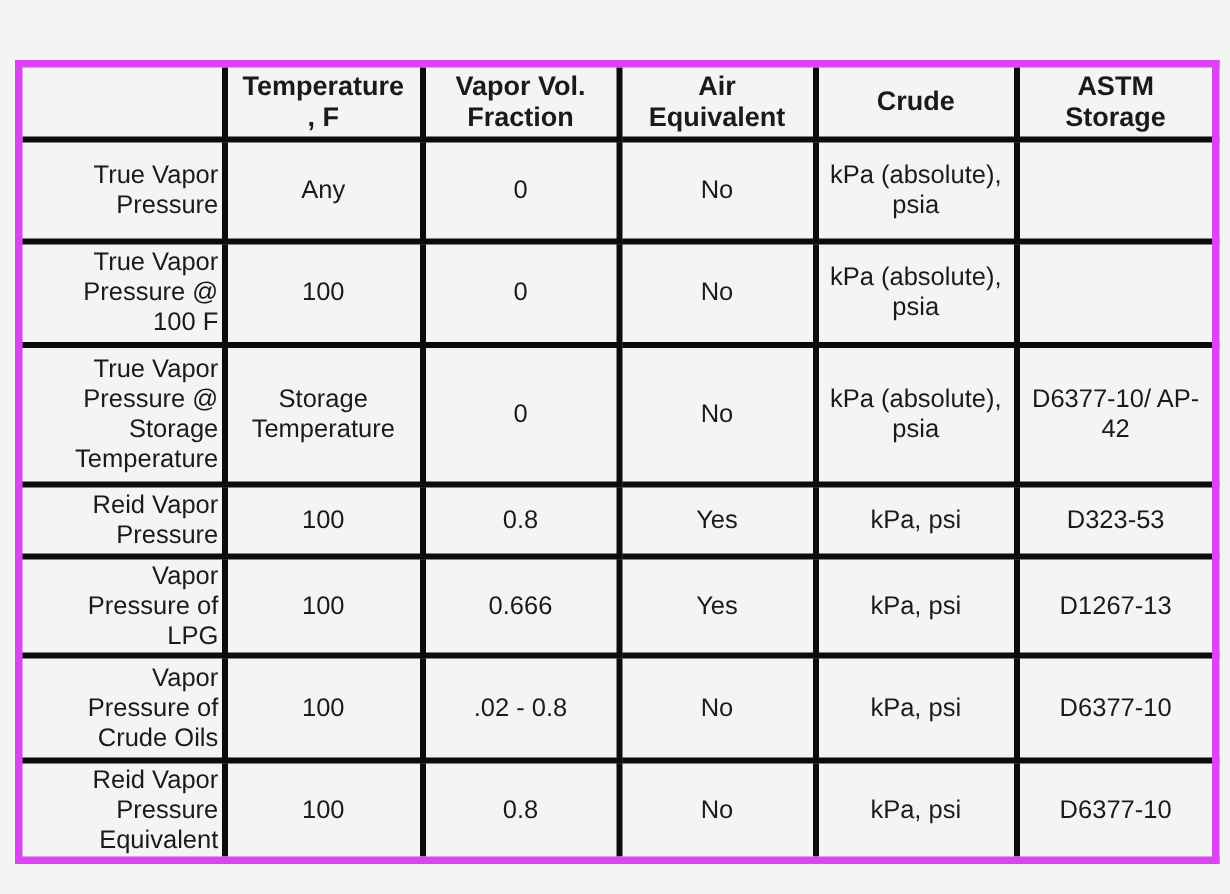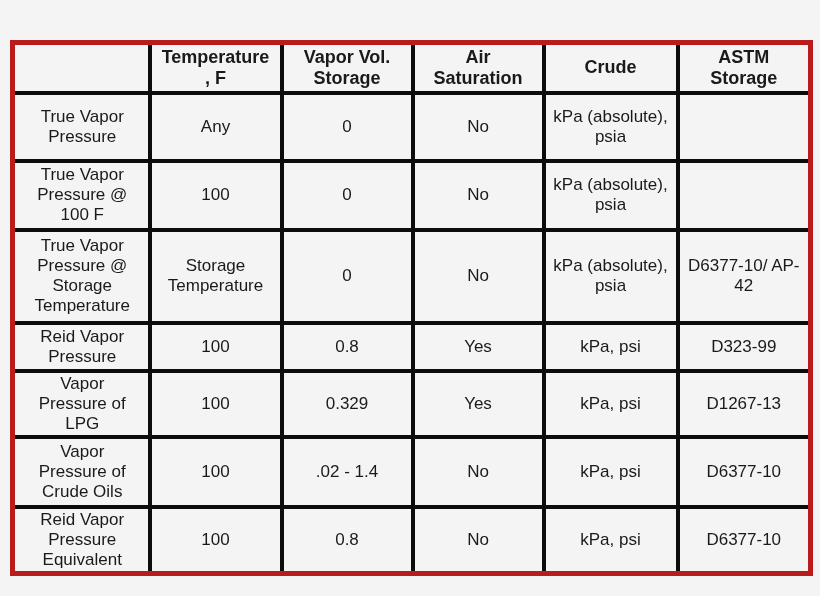--- a/index.html
+++ b/index.html
@@ -15,21 +15,21 @@
     color: #1a1a1a;
     overflow: hidden;
   }
   table.vp-table {
     position: absolute;
     left: 10px;
     top: 40px;
     width: 798px;
     table-layout: fixed;
     border-collapse: collapse;
-    border: 5px solid #b91c1c;
+    border: 5px solid #d946ef;
     background: #f5f4f5;
   }
   table.vp-table th,
   table.vp-table td {
     border: 4px solid #0c0c0c;
     white-space: pre-line;
     vertical-align: middle;
     overflow: hidden;
     padding: 1px 2px;
   }
@@ -39,21 +39,21 @@
     font-weight: bold;
     text-align: center;
   }
   table.vp-table td {
     font-size: 17px;
     line-height: 20px;
     font-weight: normal;
     text-align: center;
   }
   table.vp-table td.row-label {
-    text-align: center;
+    text-align: right;
     padding-left: 4px;
   }
   thead tr          { height: 50px; }
   tbody tr:nth-child(1) { height: 68px; }
   tbody tr:nth-child(2) { height: 69px; }
   tbody tr:nth-child(3) { height: 93px; }
   tbody tr:nth-child(4) { height: 48px; }
   tbody tr:nth-child(5) { height: 66px; }
   tbody tr:nth-child(6) { height: 70px; }
   tbody tr:nth-child(7) { height: 66px; }
@@ -70,23 +70,23 @@
       <col style="width:131px">
       <col style="width:134px">
       <col style="width:133px">
     </colgroup>
     <thead>
       <tr>
         <th></th>
         <th>Temperature
 , F</th>
         <th>Vapor Vol.
-Storage</th>
+Fraction</th>
         <th>Air
-Saturation</th>
+Equivalent</th>
         <th>Crude</th>
         <th>ASTM
 Storage</th>
       </tr>
     </thead>
     <tbody>
       <tr>
         <td class="row-label">True Vapor
 Pressure</td>
         <td>Any</td>
@@ -121,38 +121,38 @@
         <td>D6377-10/ AP-
 42</td>
       </tr>
       <tr>
         <td class="row-label">Reid Vapor
 Pressure</td>
         <td>100</td>
         <td>0.8</td>
         <td>Yes</td>
         <td>kPa, psi</td>
-        <td>D323-99</td>
+        <td>D323-53</td>
       </tr>
       <tr>
         <td class="row-label">Vapor
 Pressure of
 LPG</td>
         <td>100</td>
-        <td>0.329</td>
+        <td>0.666</td>
         <td>Yes</td>
         <td>kPa, psi</td>
         <td>D1267-13</td>
       </tr>
       <tr>
         <td class="row-label">Vapor
 Pressure of
 Crude Oils</td>
         <td>100</td>
-        <td>.02 - 1.4</td>
+        <td>.02 - 0.8</td>
         <td>No</td>
         <td>kPa, psi</td>
         <td>D6377-10</td>
       </tr>
       <tr>
         <td class="row-label">Reid Vapor
 Pressure
 Equivalent</td>
         <td>100</td>
         <td>0.8</td>

